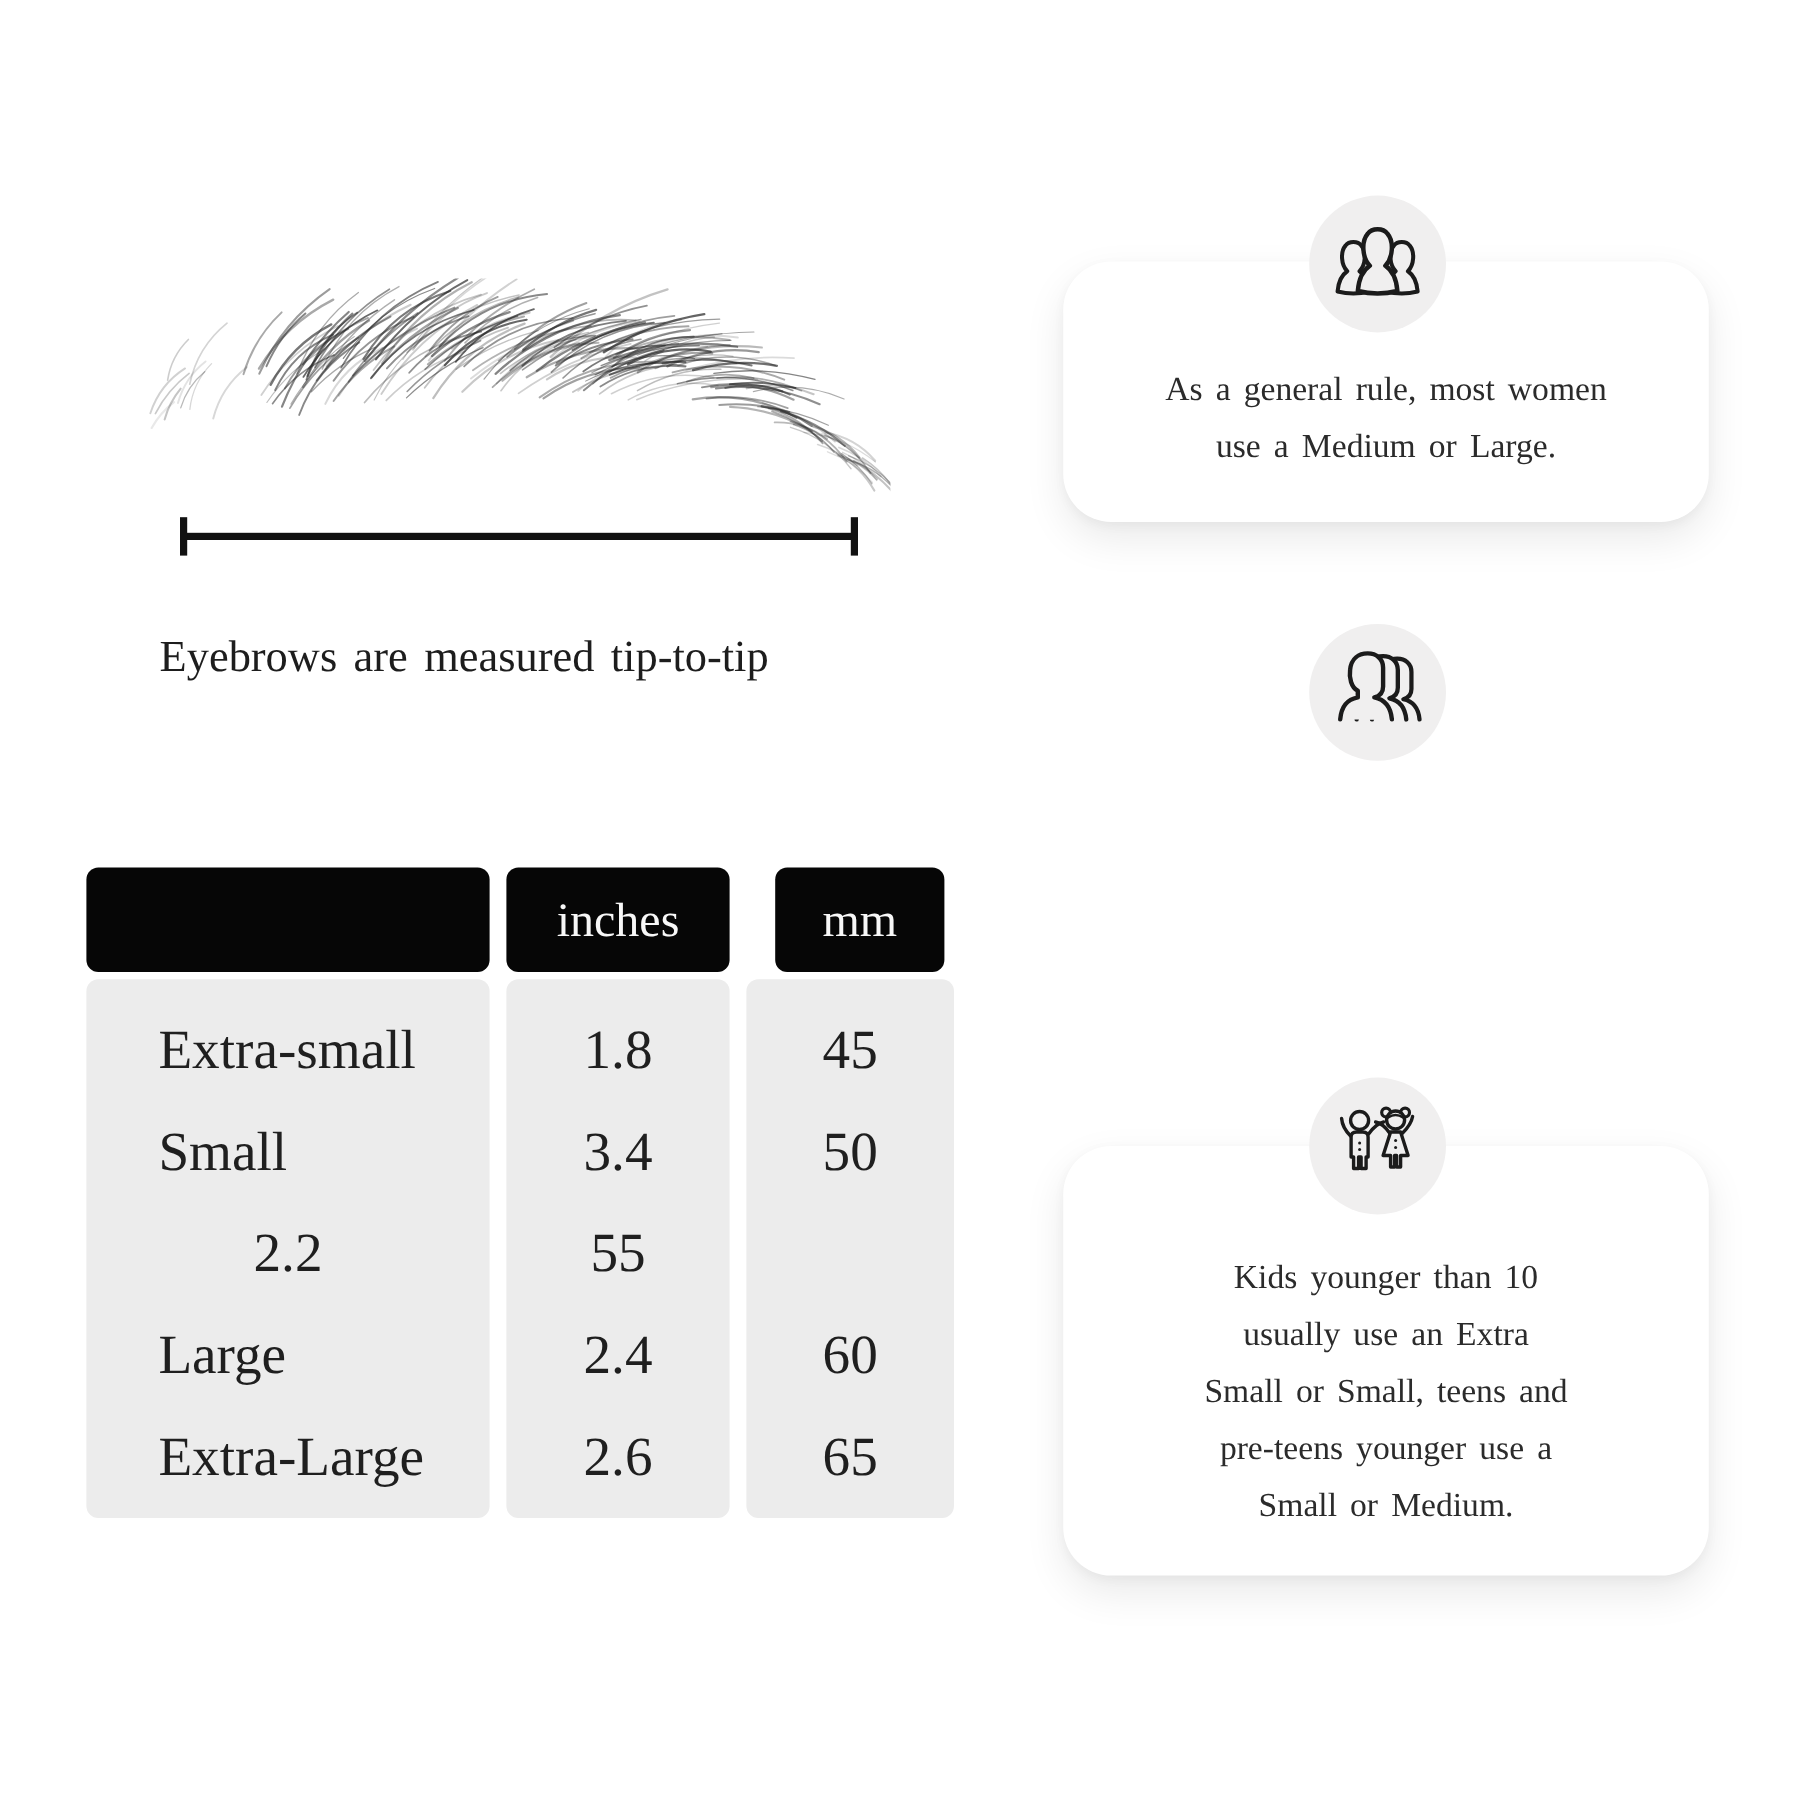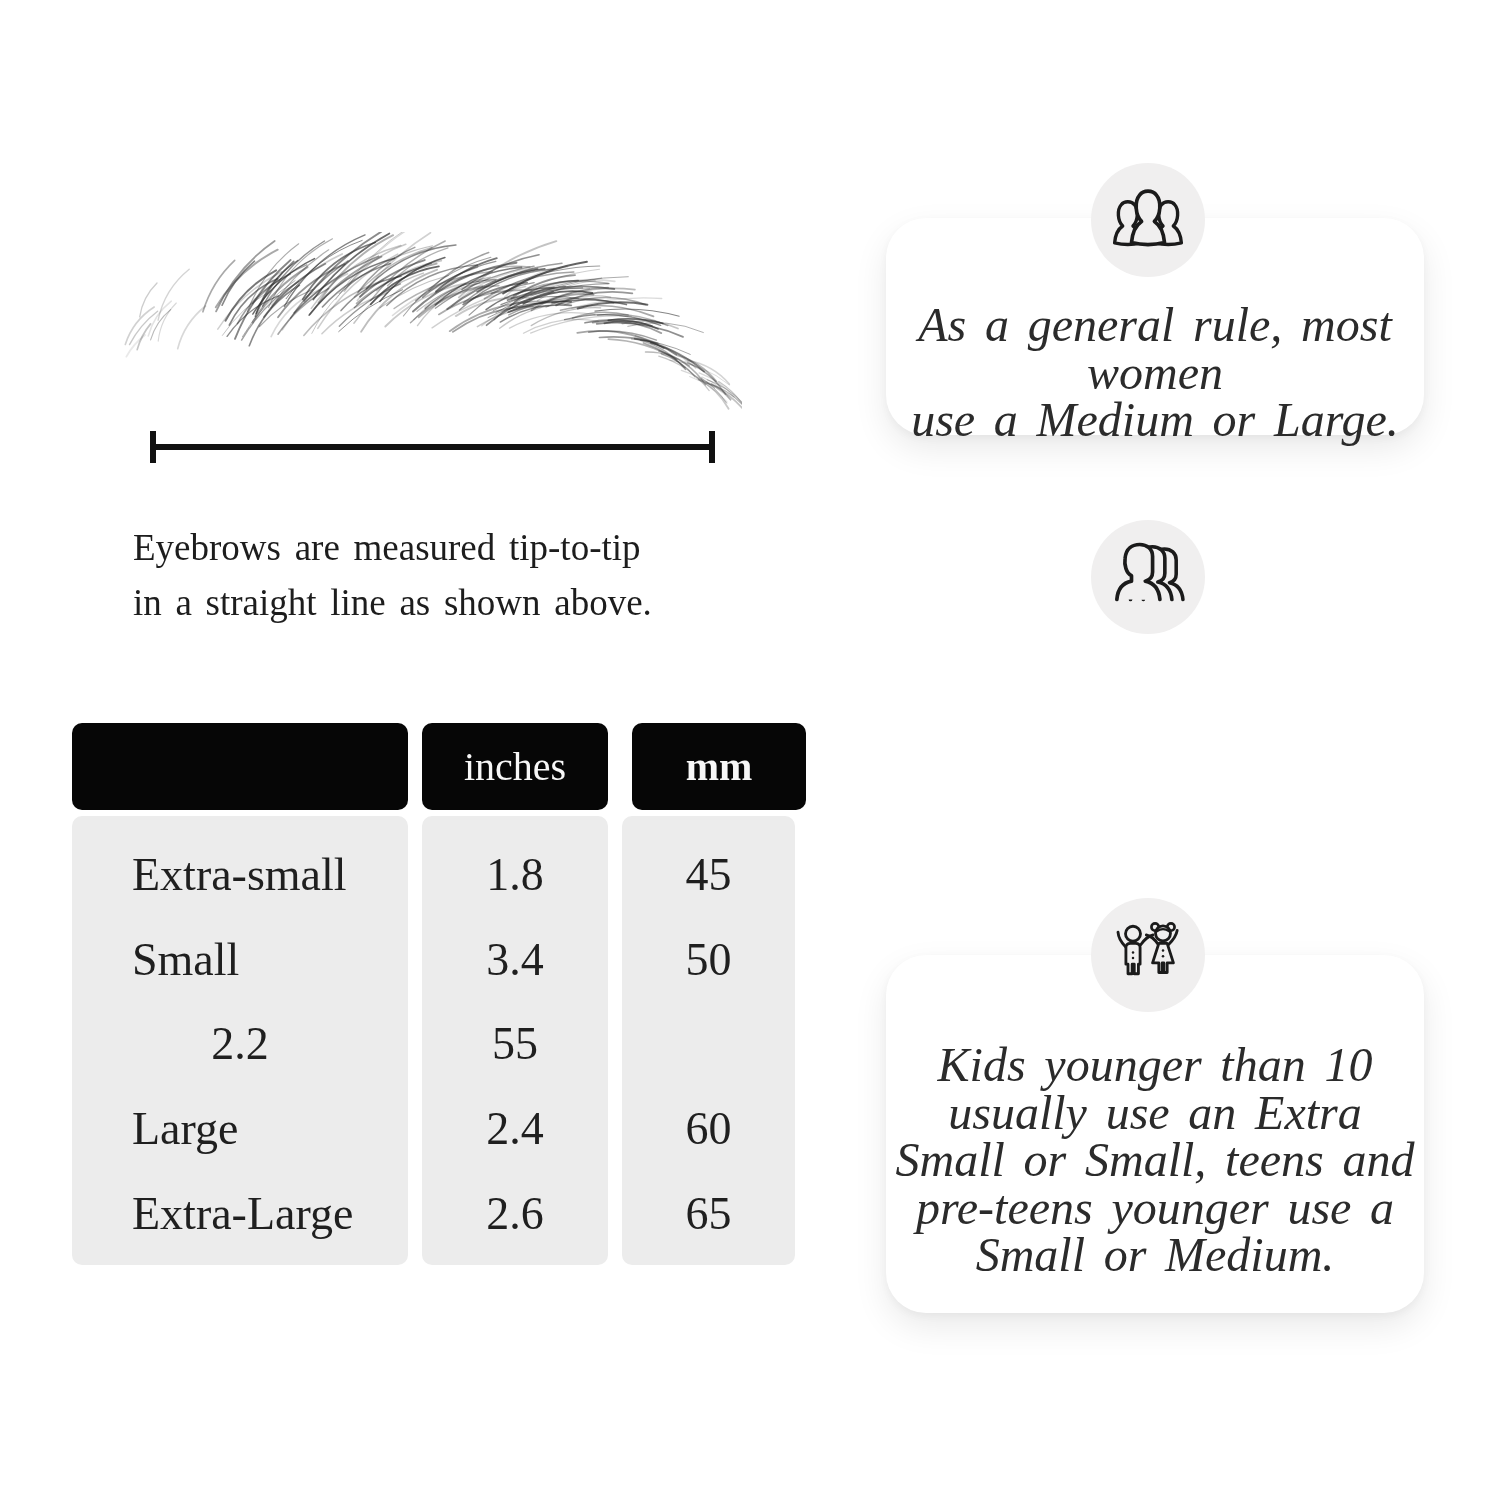--- a/index.html
+++ b/index.html
@@ -13,21 +13,21 @@
   .ruler-tick.left{left:0;}
   .ruler-tick.right{right:0;}
   .caption{position:absolute;left:133px;top:520px;width:640px;
            font-size:37px;line-height:55px;color:#1d1d1d;word-spacing:0.12em;}
 
   
   .th-block{position:absolute;top:723px;height:87px;background:#060606;border-radius:10px;
             display:flex;align-items:center;justify-content:center;}
   .th-1{left:72px;width:336px;}
   .th-2{left:422px;width:186px;}
-  .th-3{left:632px;width:174px;font-weight:bold;}
+  .th-3{left:646px;width:141px;}
   .th-label{color:#f7f7f7;font-size:40px;word-spacing:0.1em;}
   .tb-block{position:absolute;top:816px;height:449px;background:#ececec;border-radius:10px;}
   .tb-1{left:72px;width:336px;}
   .tb-2{left:422px;width:186px;}
   .tb-3{left:622px;width:173px;}
   .table-rows{position:absolute;left:72px;top:832px;width:723px;}
   .t-row{height:84.8px;display:grid;grid-template-columns:336px 186px 173px;column-gap:14px;
          align-items:center;font-size:46px;color:#1f1f1f;}
   .t-row .lab{padding-left:60px;}
   .t-row .num{text-align:center;}
@@ -36,22 +36,22 @@
   .card{position:absolute;left:886px;width:538px;background:#ffffff;border-radius:40px;
         box-shadow:0 14px 34px rgba(0,0,0,0.085),0 3px 9px rgba(0,0,0,0.04);}
   .card-1{top:218px;height:217px;}
   .card-2{top:578px;height:205px;}
   .card-3{top:955px;height:358px;}
   .icon-circle{position:absolute;left:1091px;width:114px;height:114px;border-radius:50%;
                background:#f0efef;display:flex;align-items:center;justify-content:center;z-index:3;}
   .ic-1{top:163px;}
   .ic-2{top:520px;}
   .ic-3{top:898px;}
-  .card-text{position:absolute;left:0;right:0;text-align:center;font-size:48px;line-height:47.5px;
-             color:#2b2b2b;word-spacing:0.14em;font-style:italic;}
+  .card-text{position:absolute;left:0;right:0;text-align:center;font-size:28px;line-height:47.5px;
+             color:#2b2b2b;word-spacing:0.14em;}
   .ct-1{top:83px;}
   .ct-2{top:84px;}
   .ct-3{top:86px;}
   .icon-stroke{fill:none;stroke:#1b1b1b;stroke-linecap:round;stroke-linejoin:round;}
   .icon-fill{fill:#f0efef;stroke:#1b1b1b;stroke-linejoin:round;}
 </style>
 </head>
 <body>
 
 <div class="canvas">
@@ -254,21 +254,20 @@
       <path d="M190.8,67.3 Q216.3,25.2 263.2,10.5" stroke="rgba(40,40,40,0.61)" stroke-width="1.78" fill="none" stroke-linecap="round"></path>
     </svg>
 
   <div class="ruler">
     <div class="ruler-tick left"></div>
     <div class="ruler-tick right"></div>
   </div>
 
   <div class="caption">
     <div>Eyebrows are measured tip-to-tip</div>
-    <div>in a straight line as shown above.</div>
   </div>
 
   <div class="th-block th-1"></div>
   <div class="th-block th-2">
     <span class="th-label">inches</span>
   </div>
   <div class="th-block th-3">
     <span class="th-label">mm</span>
   </div>
 

